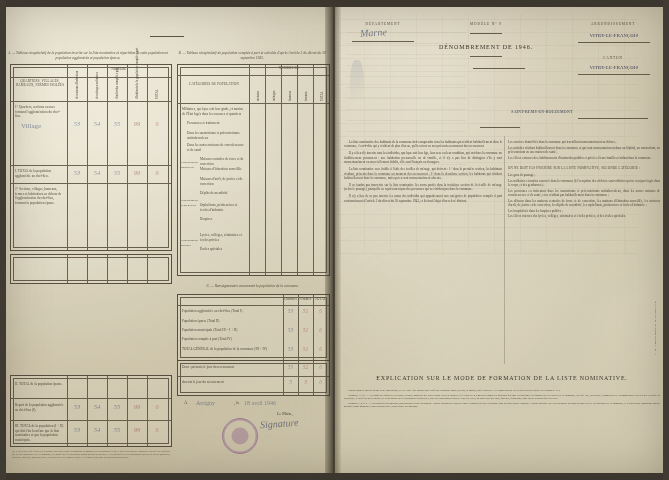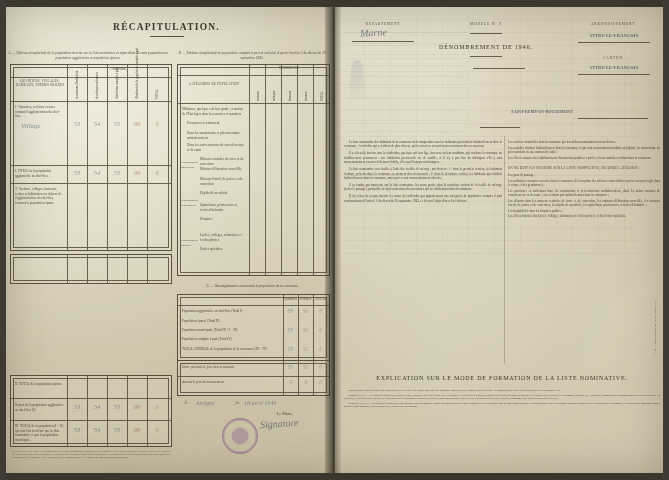--- a/index.html
+++ b/index.html
@@ -71,21 +71,21 @@
       radial-gradient(ellipse at 12% 85%, rgba(160,140,100,0.20), rgba(0,0,0,0) 45%),
       radial-gradient(ellipse at 85% 12%, rgba(170,150,110,0.18), rgba(0,0,0,0) 42%),
       radial-gradient(ellipse at 60% 60%, rgba(190,175,140,0.10), rgba(0,0,0,0) 55%);
     mix-blend-mode: multiply;
     opacity: .85;
   }
   #vignette {
     position: absolute; inset: 0; z-index: 31; pointer-events: none;
     box-shadow: inset 0 0 48px rgba(80,68,48,0.38);
   }
-  .hand     { color: #4a5a78; font-family: "Liberation Serif", serif; font-style: italic; }
+  .hand     { color: #4a5a78; font-family: "Liberation Serif", serif; }
   .hand-red { color: #9b5a52; font-family: "Liberation Serif", serif; font-style: italic; }
 
   
   #recap-title {
     position: absolute; left: 0; top: 22px; width: 333px;
     text-align: center;
     font-size: 9.5px; letter-spacing: 1.2px; font-weight: bold;
     color: #3f382c;
   }
   #recap-rule {
@@ -298,21 +298,20 @@
 
 <div id="sheet">
 
   <div class="page" id="page-left"></div>
   <div class="page" id="page-right"></div>
 
   <div id="bleed"></div>
   <div id="bleed2"></div>
   <div id="ink-smear"></div>
 
-  <div id="recap-title">RÉCAPITULATION.</div>
   <div id="recap-rule"></div>
 
   <div class="sec-head" id="secA-head">A. — Tableau récapitulatif de la population inscrite sur la liste nominative et répartition de cette population en population agglomérée et population éparse.</div>
   <div class="sec-head" id="secB-head">B. — Tableau récapitulatif de population comptée à part et calculée d'après l'article 2 du décret du 30 septembre 1943.</div>
 
   <div class="tbl" id="tblA">
     <div class="inner"></div>
 
     <div class="vline" style="left:56px;"></div>
     <div class="vline" style="left:76px;"></div>

